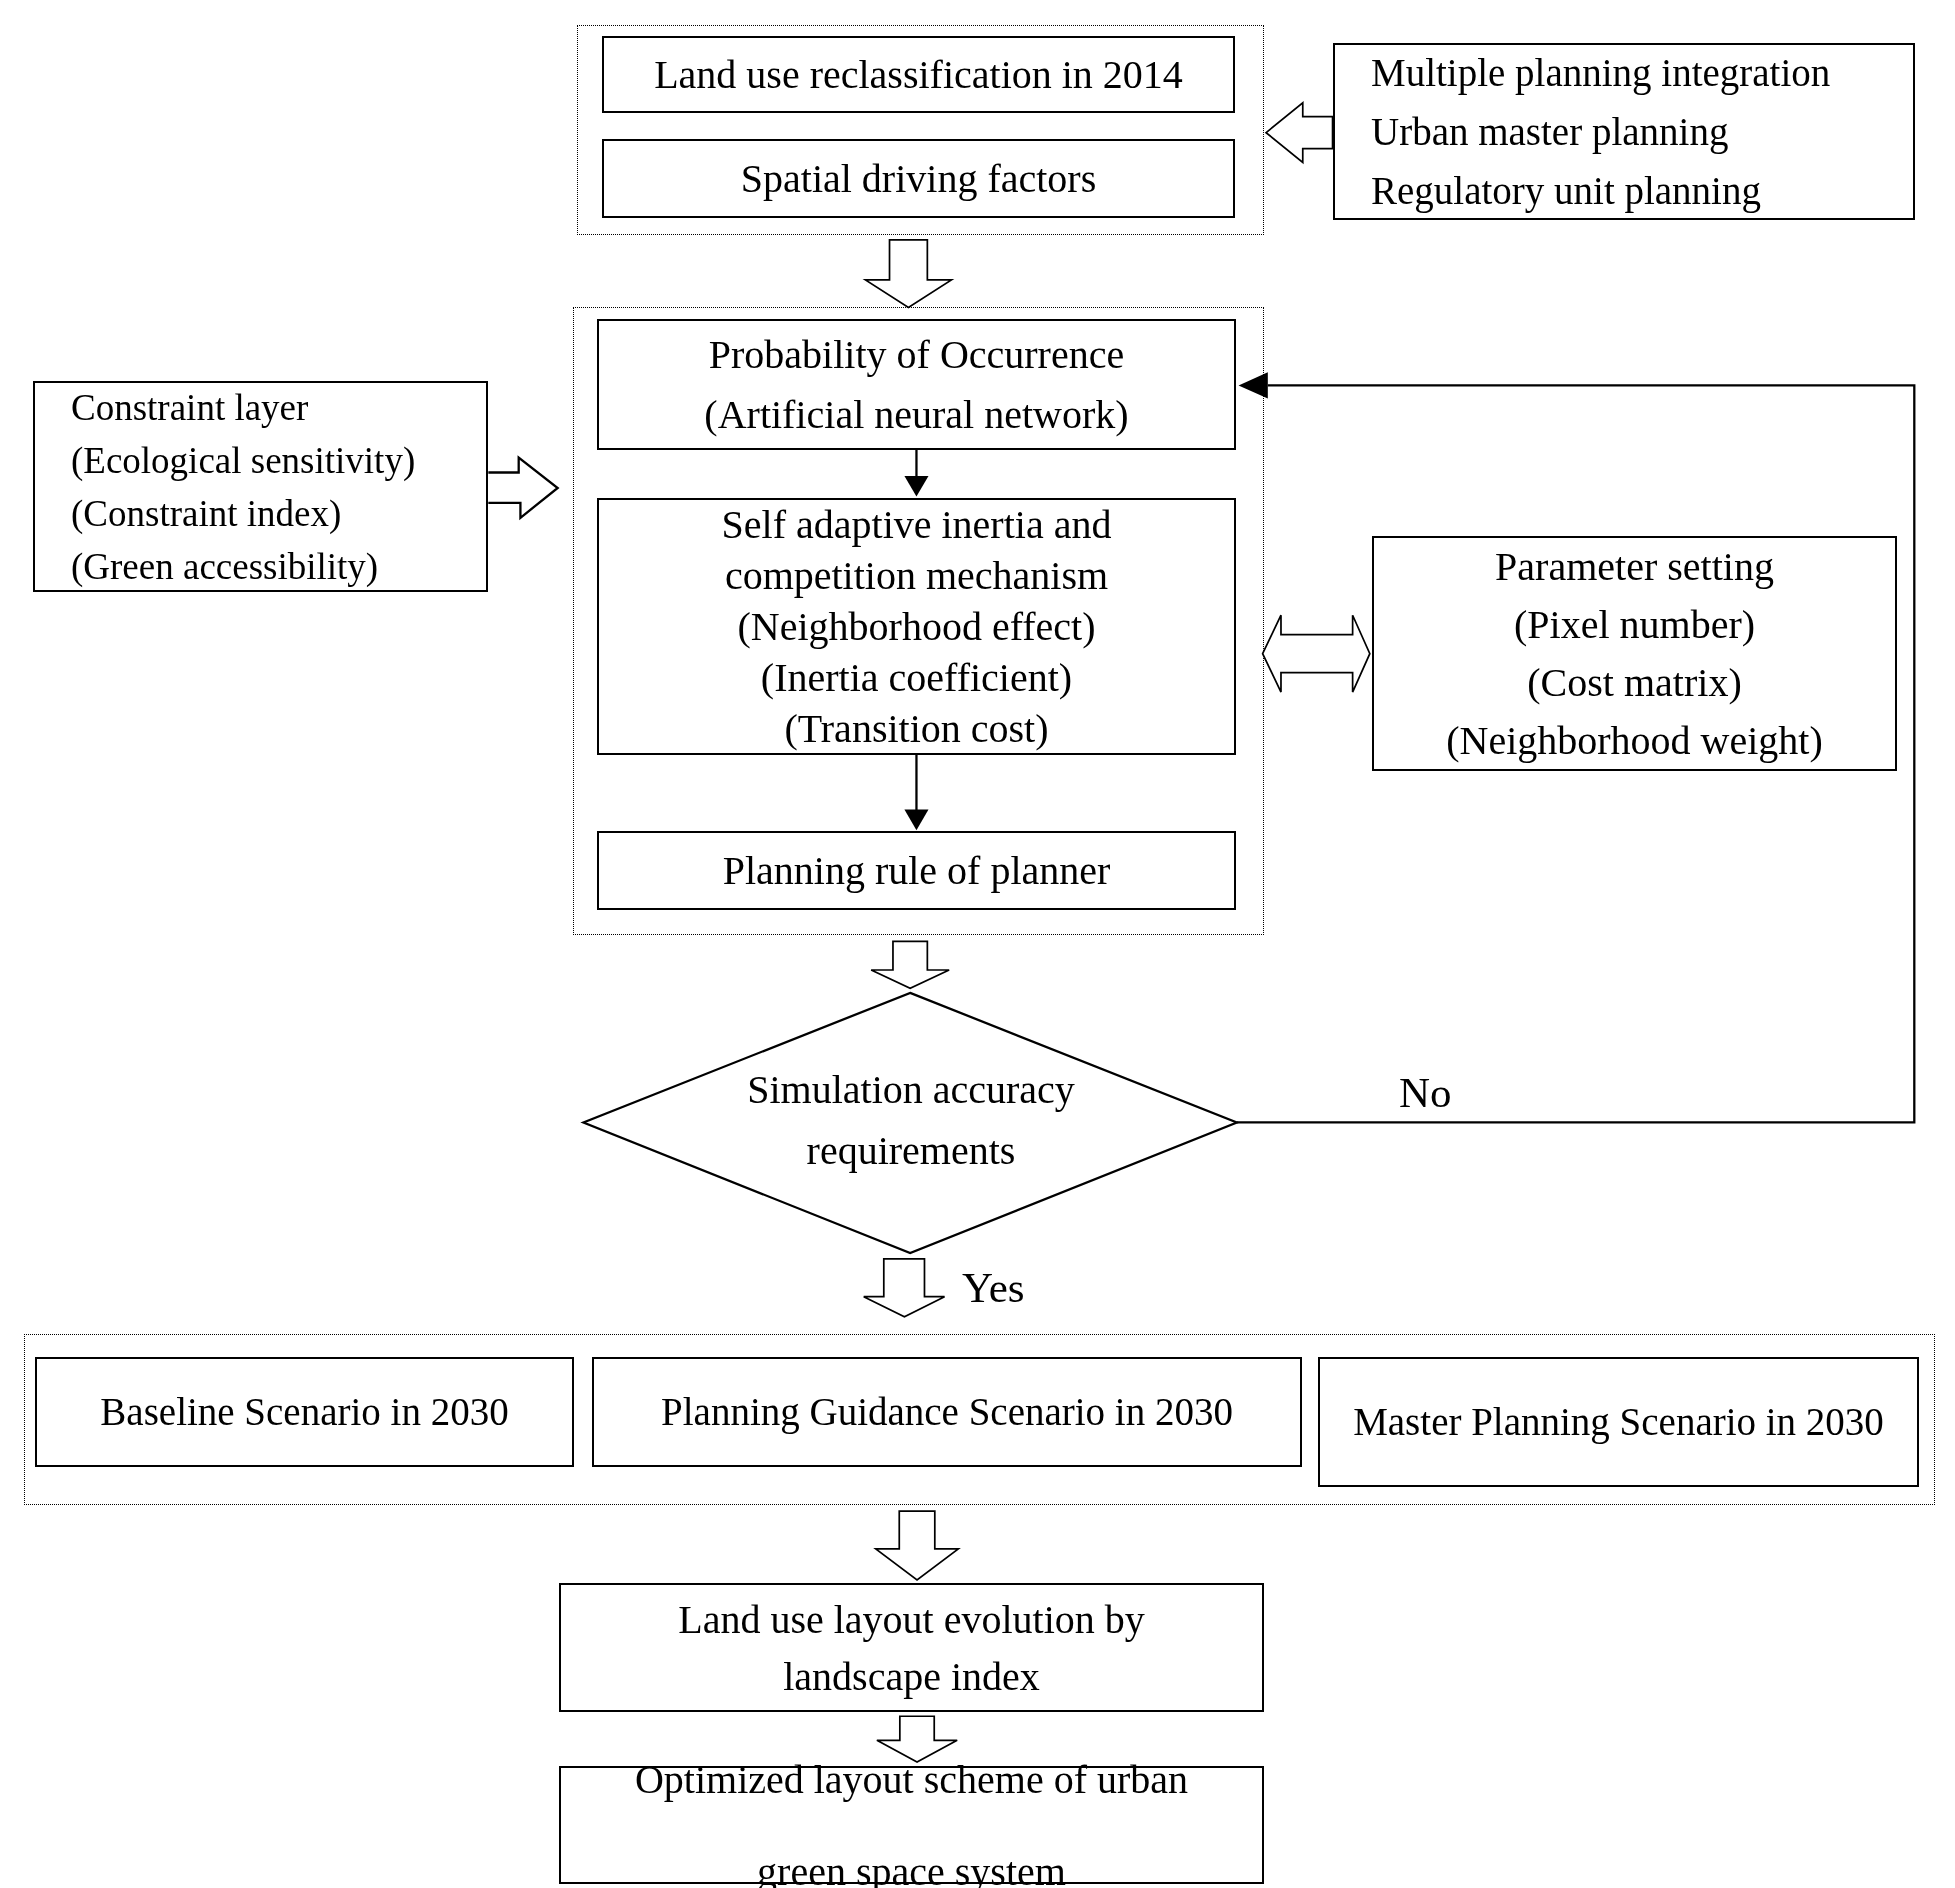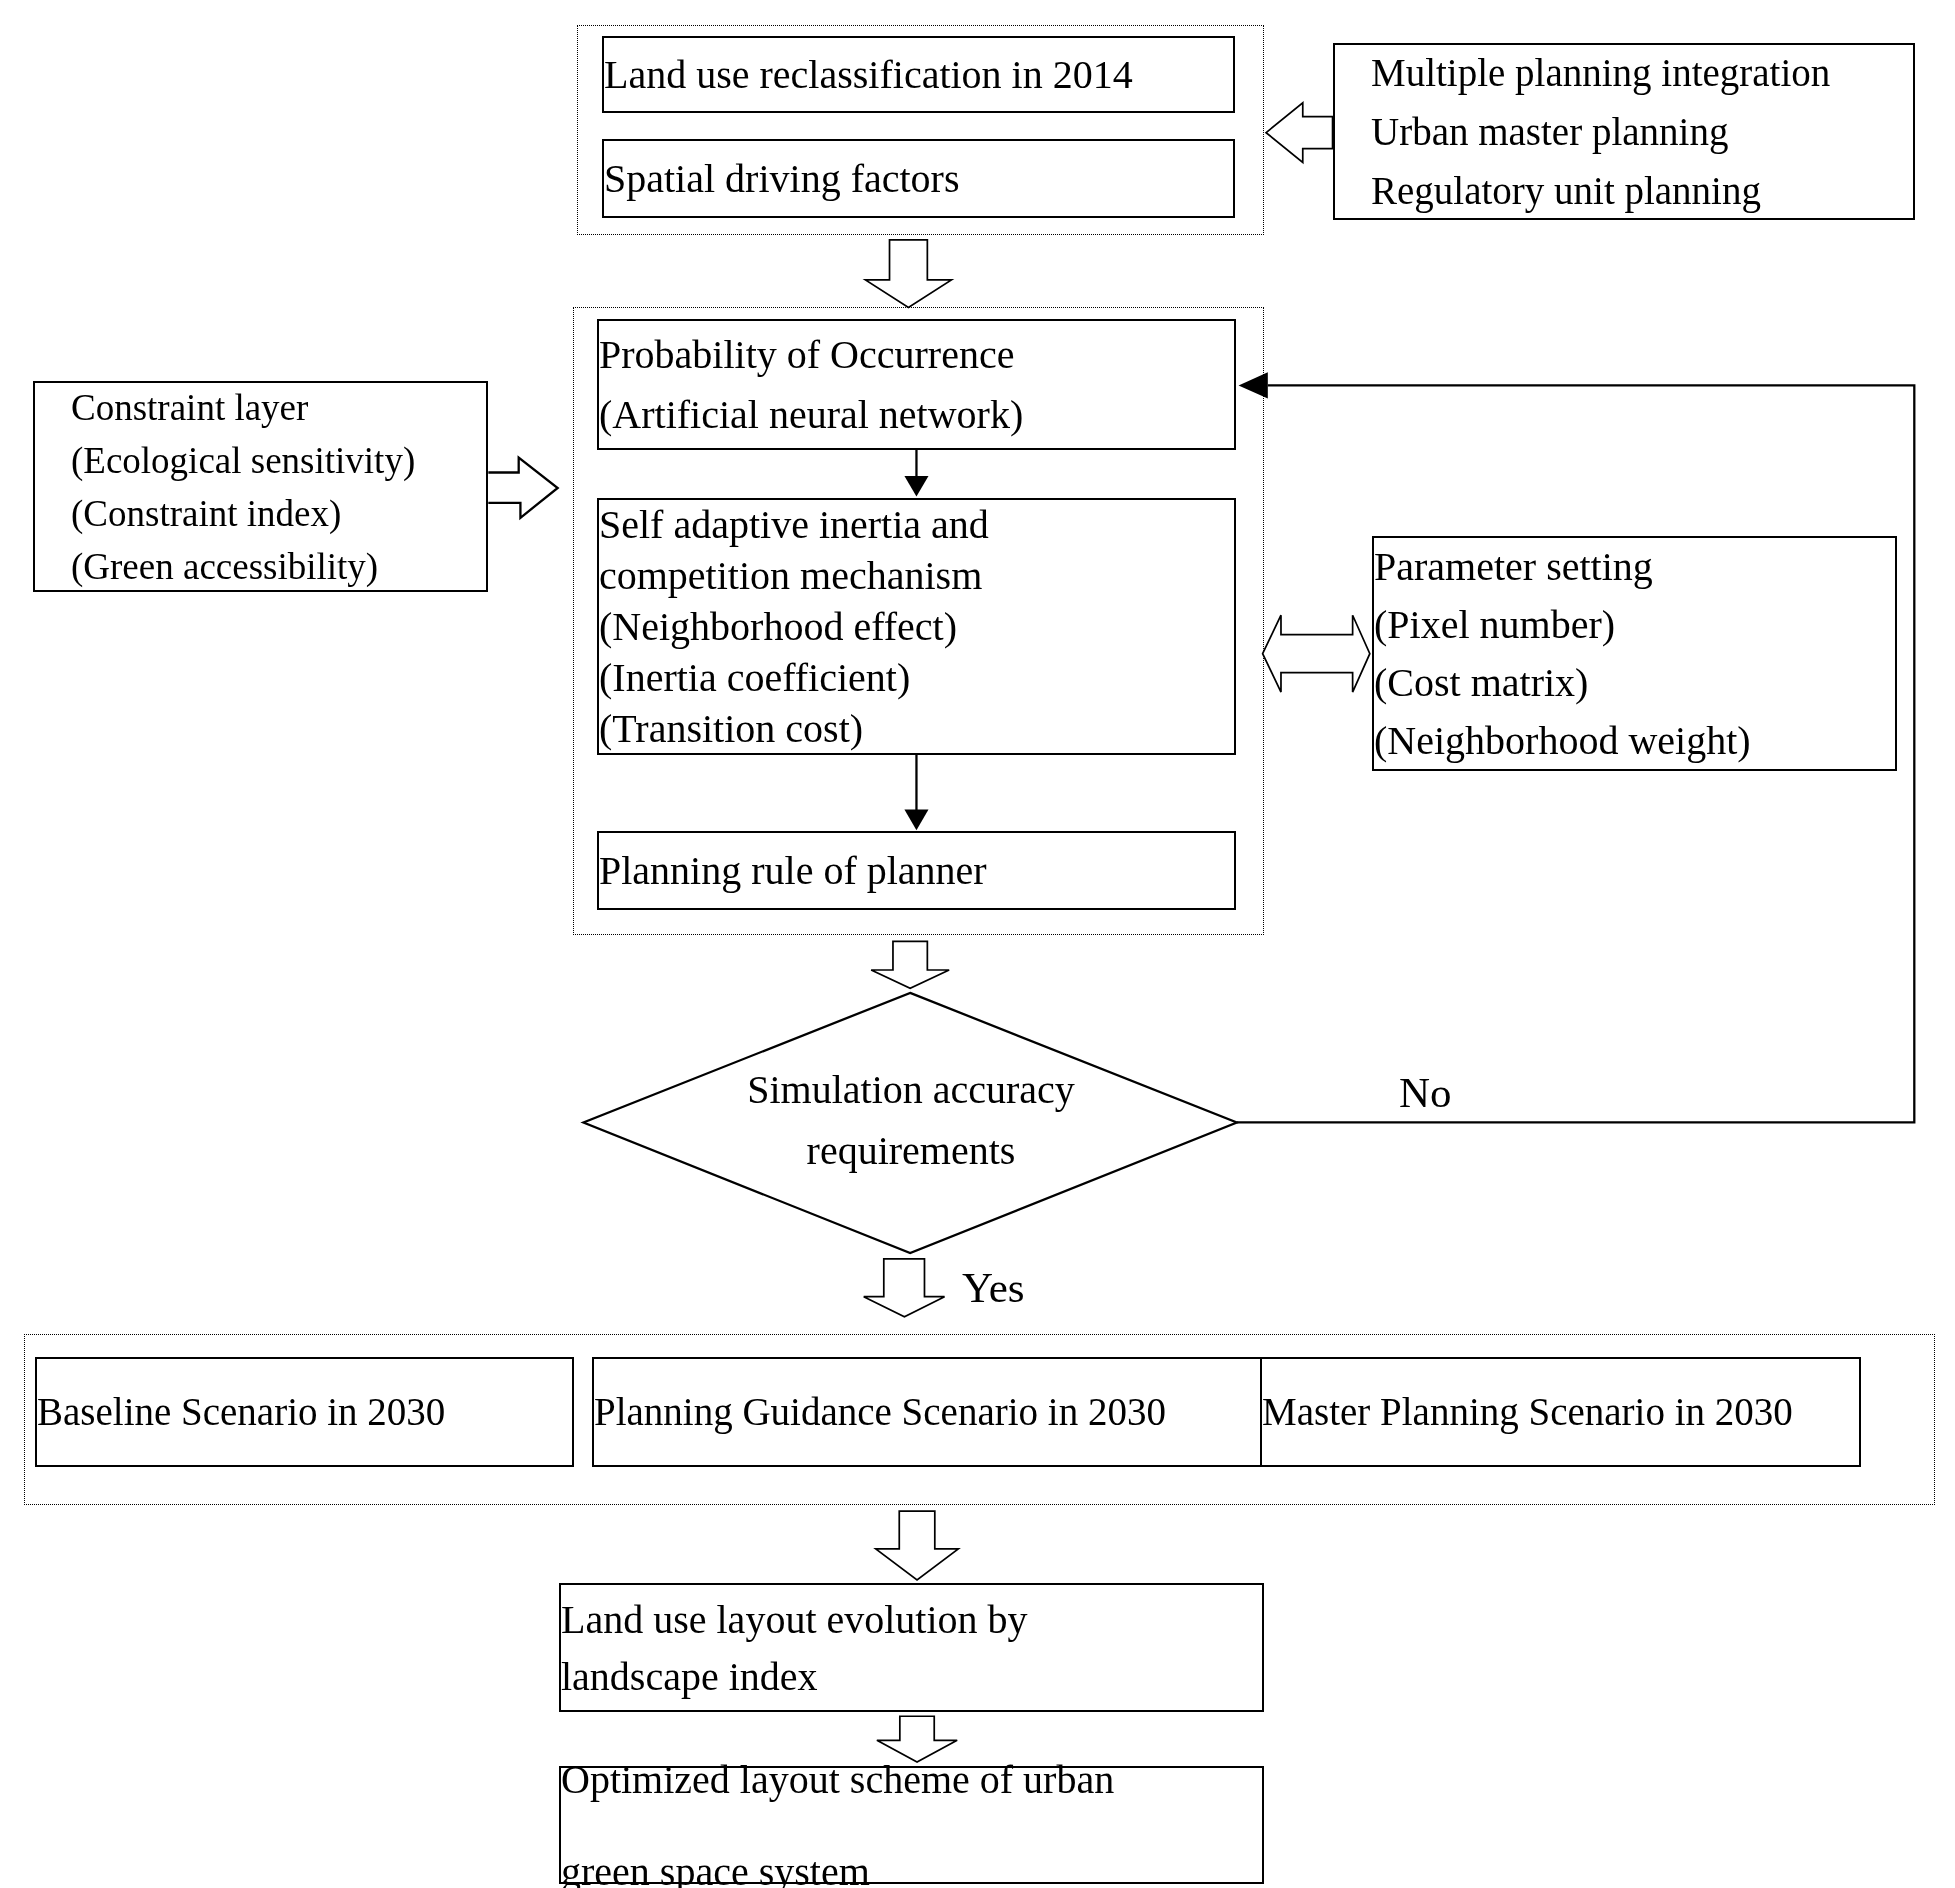--- a/index.html
+++ b/index.html
@@ -4,21 +4,21 @@
 <style>
   html,body{margin:0;padding:0;background:#ffffff;}
   .canvas{
     position:relative;width:1955px;height:1889px;background:#ffffff;
     font-family:"Liberation Serif","DejaVu Serif",serif;color:#000;
     overflow:hidden;
   }
   .box{
     position:absolute;box-sizing:border-box;background:#ffffff;
     border:2.3px solid #000;display:flex;flex-direction:column;
-    justify-content:center;align-items:flex-start;text-align:center;
+    justify-content:center;align-items:center;text-align:center;
     font-size:40px;line-height:1.38;z-index:2;
   }
   .box .ln{display:block;}
   .leftalign{align-items:flex-start;text-align:center;}
   .dotted{
     position:absolute;box-sizing:border-box;border:1.7px dotted #000;
     background:transparent;z-index:1;
   }
   .svglayer{position:absolute;left:0;top:0;z-index:3;pointer-events:none;}
   .freelabel{position:absolute;z-index:4;font-size:43px;line-height:1;white-space:nowrap;}
@@ -33,21 +33,21 @@
   .b-sources{left:1333px;top:43px;width:582px;height:177px;font-size:39px;line-height:59px;padding-left:36px;border-width:2.9px;}
   .b-middotted{left:573px;top:307px;width:691px;height:628px;}
   .b-probability{left:597px;top:319px;width:639px;height:131px;line-height:60px;}
   .b-selfadaptive{left:597px;top:498px;width:639px;height:257px;line-height:51px;}
   .b-planrule{left:597px;top:831px;width:639px;height:79px;}
   .b-parameter{left:1372px;top:536px;width:525px;height:235px;line-height:58px;}
   .b-constraint{left:33px;top:381px;width:455px;height:211px;font-size:37px;line-height:53px;padding-left:36px;}
   .b-botdotted{left:23.5px;top:1334px;width:1911px;height:171px;}
   .b-baseline{left:35px;top:1357px;width:539px;height:110px;font-size:39px;}
   .b-guidance{left:592px;top:1357px;width:710px;height:110px;font-size:39px;}
-  .b-master{left:1260px;top:1357px;width:601px;height:110px;font-size:39px;}
+  .b-master{left:1318px;top:1357px;width:601px;height:130px;font-size:39px;}
   .b-evolution{left:559px;top:1583px;width:705px;height:129px;line-height:57px;}
   .b-optimized{left:559px;top:1766px;width:705px;height:118px;line-height:55px;gap:37px;}
   .lbl-no{left:1399px;top:1071px;}
   .lbl-yes{left:962px;top:1266px;}
 </style>
 </head>
 <body>
 
 <div class="canvas">
 

